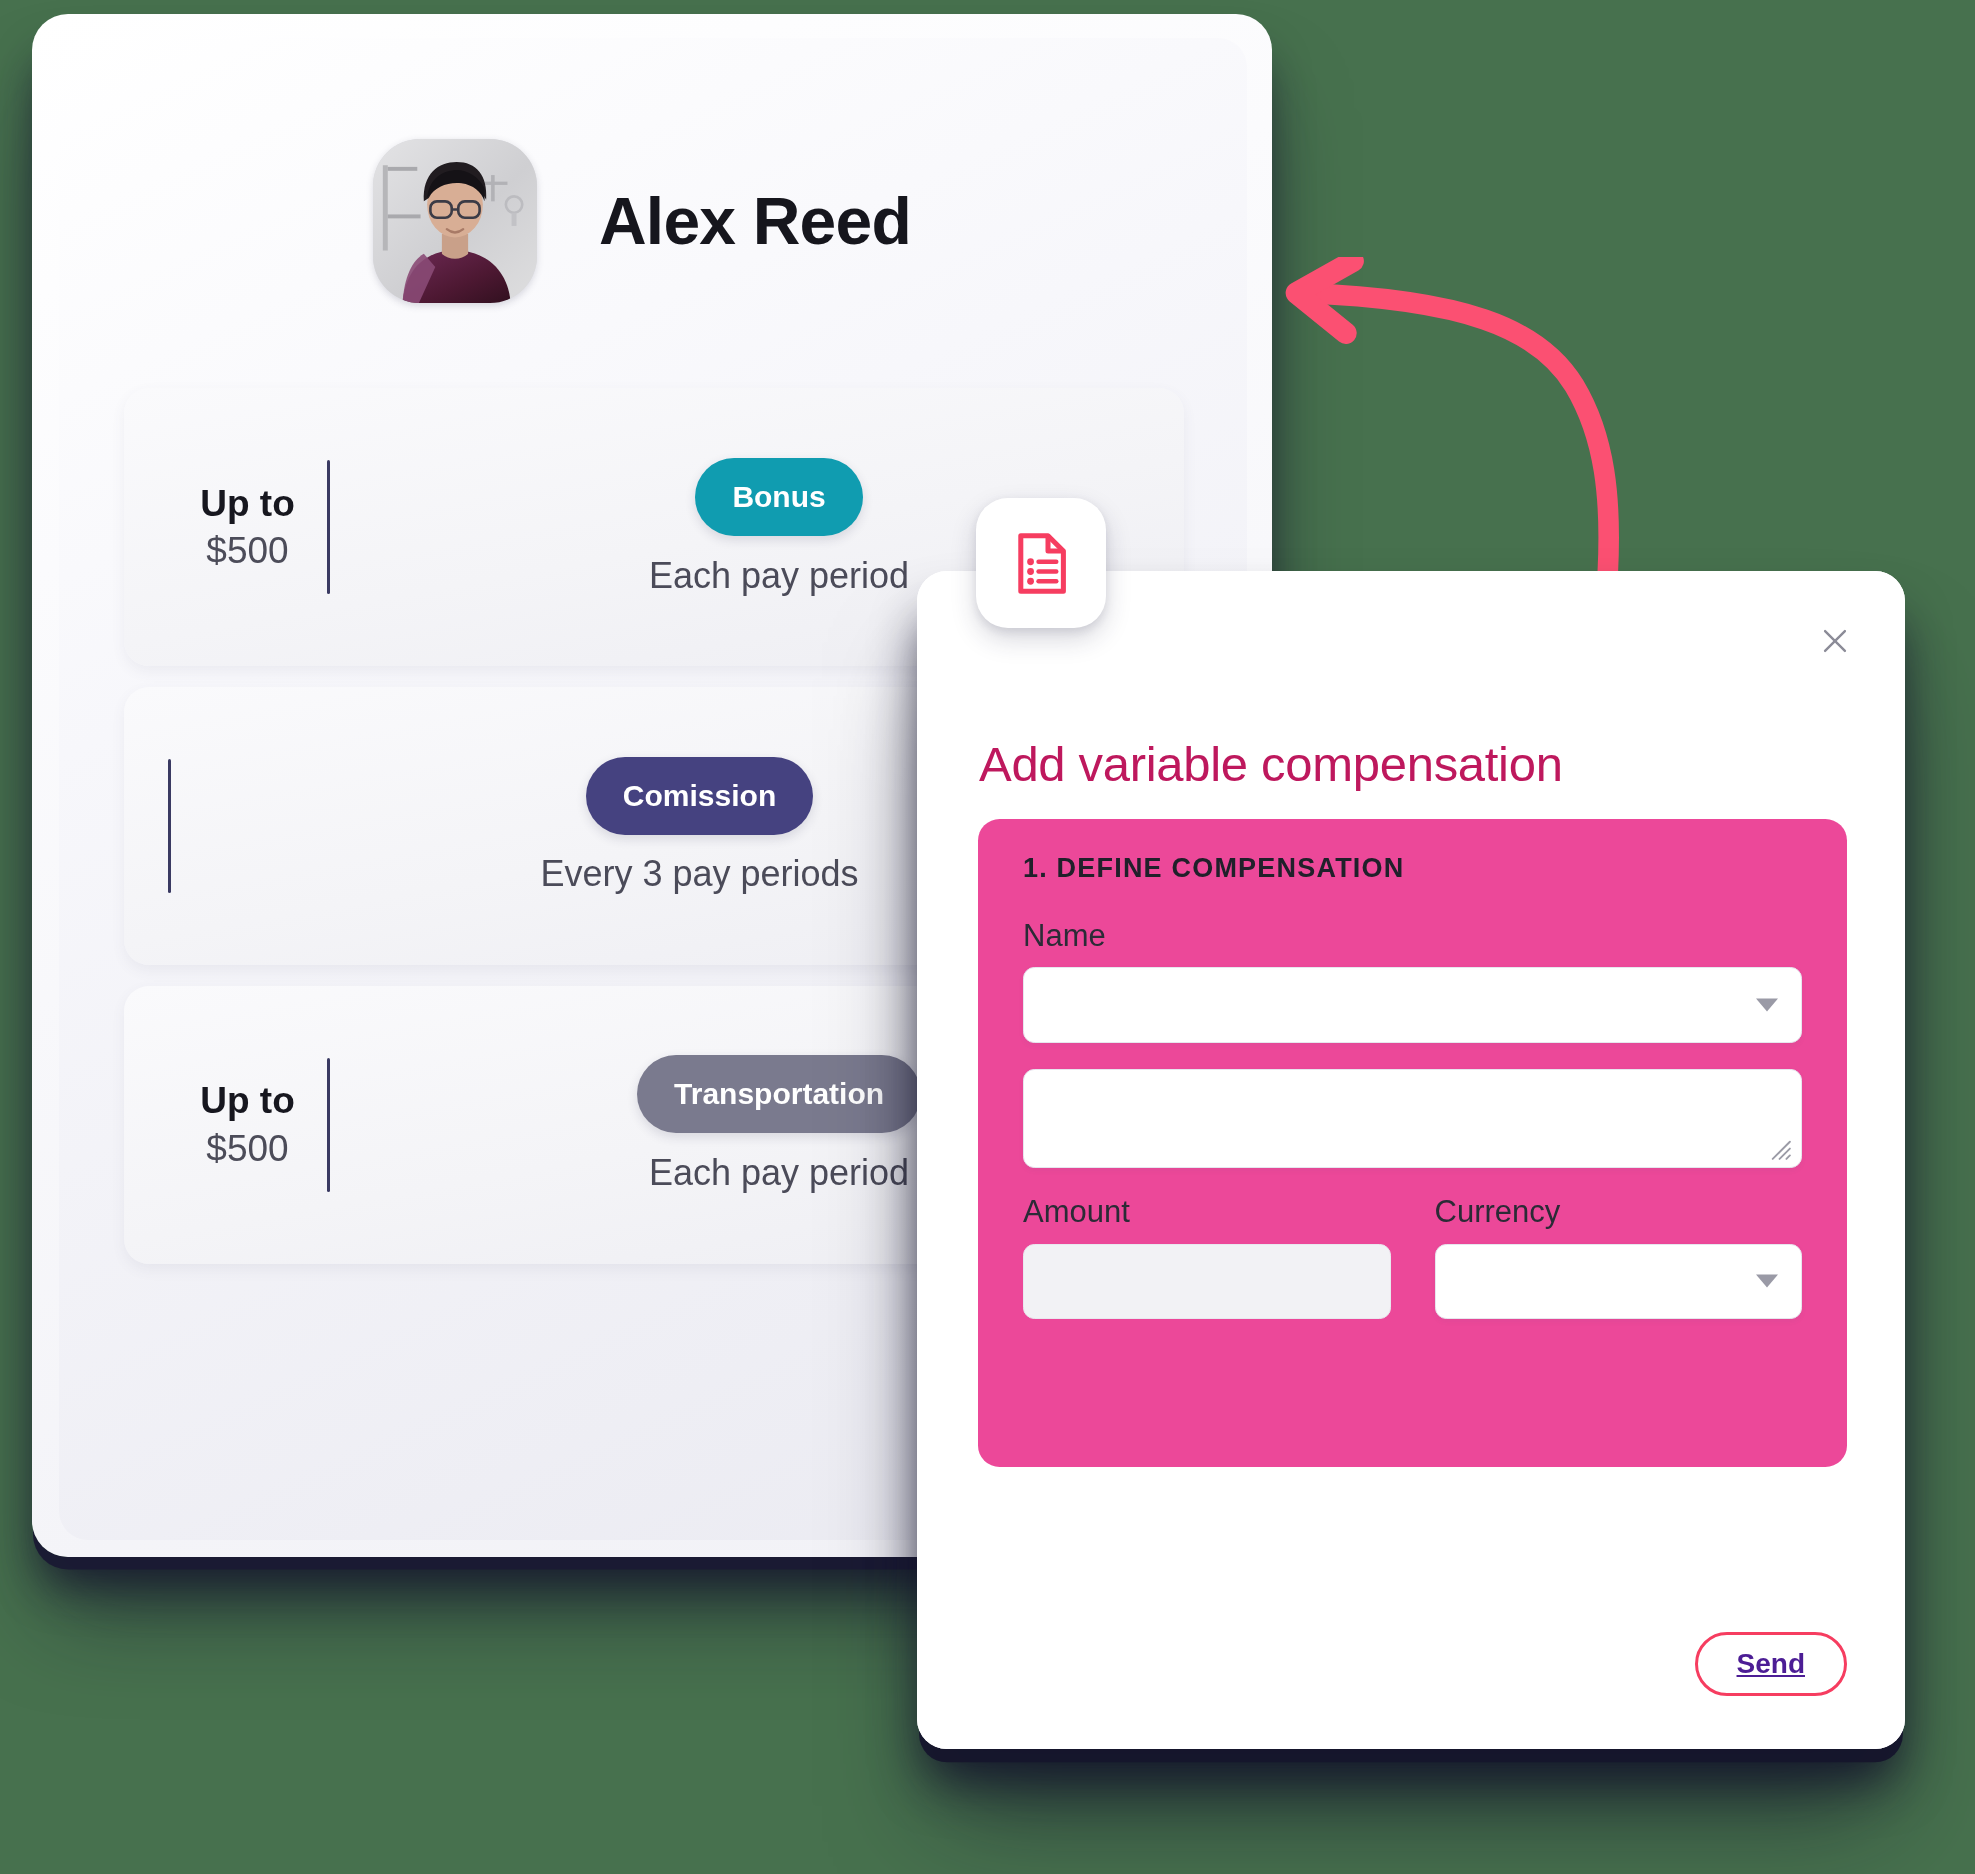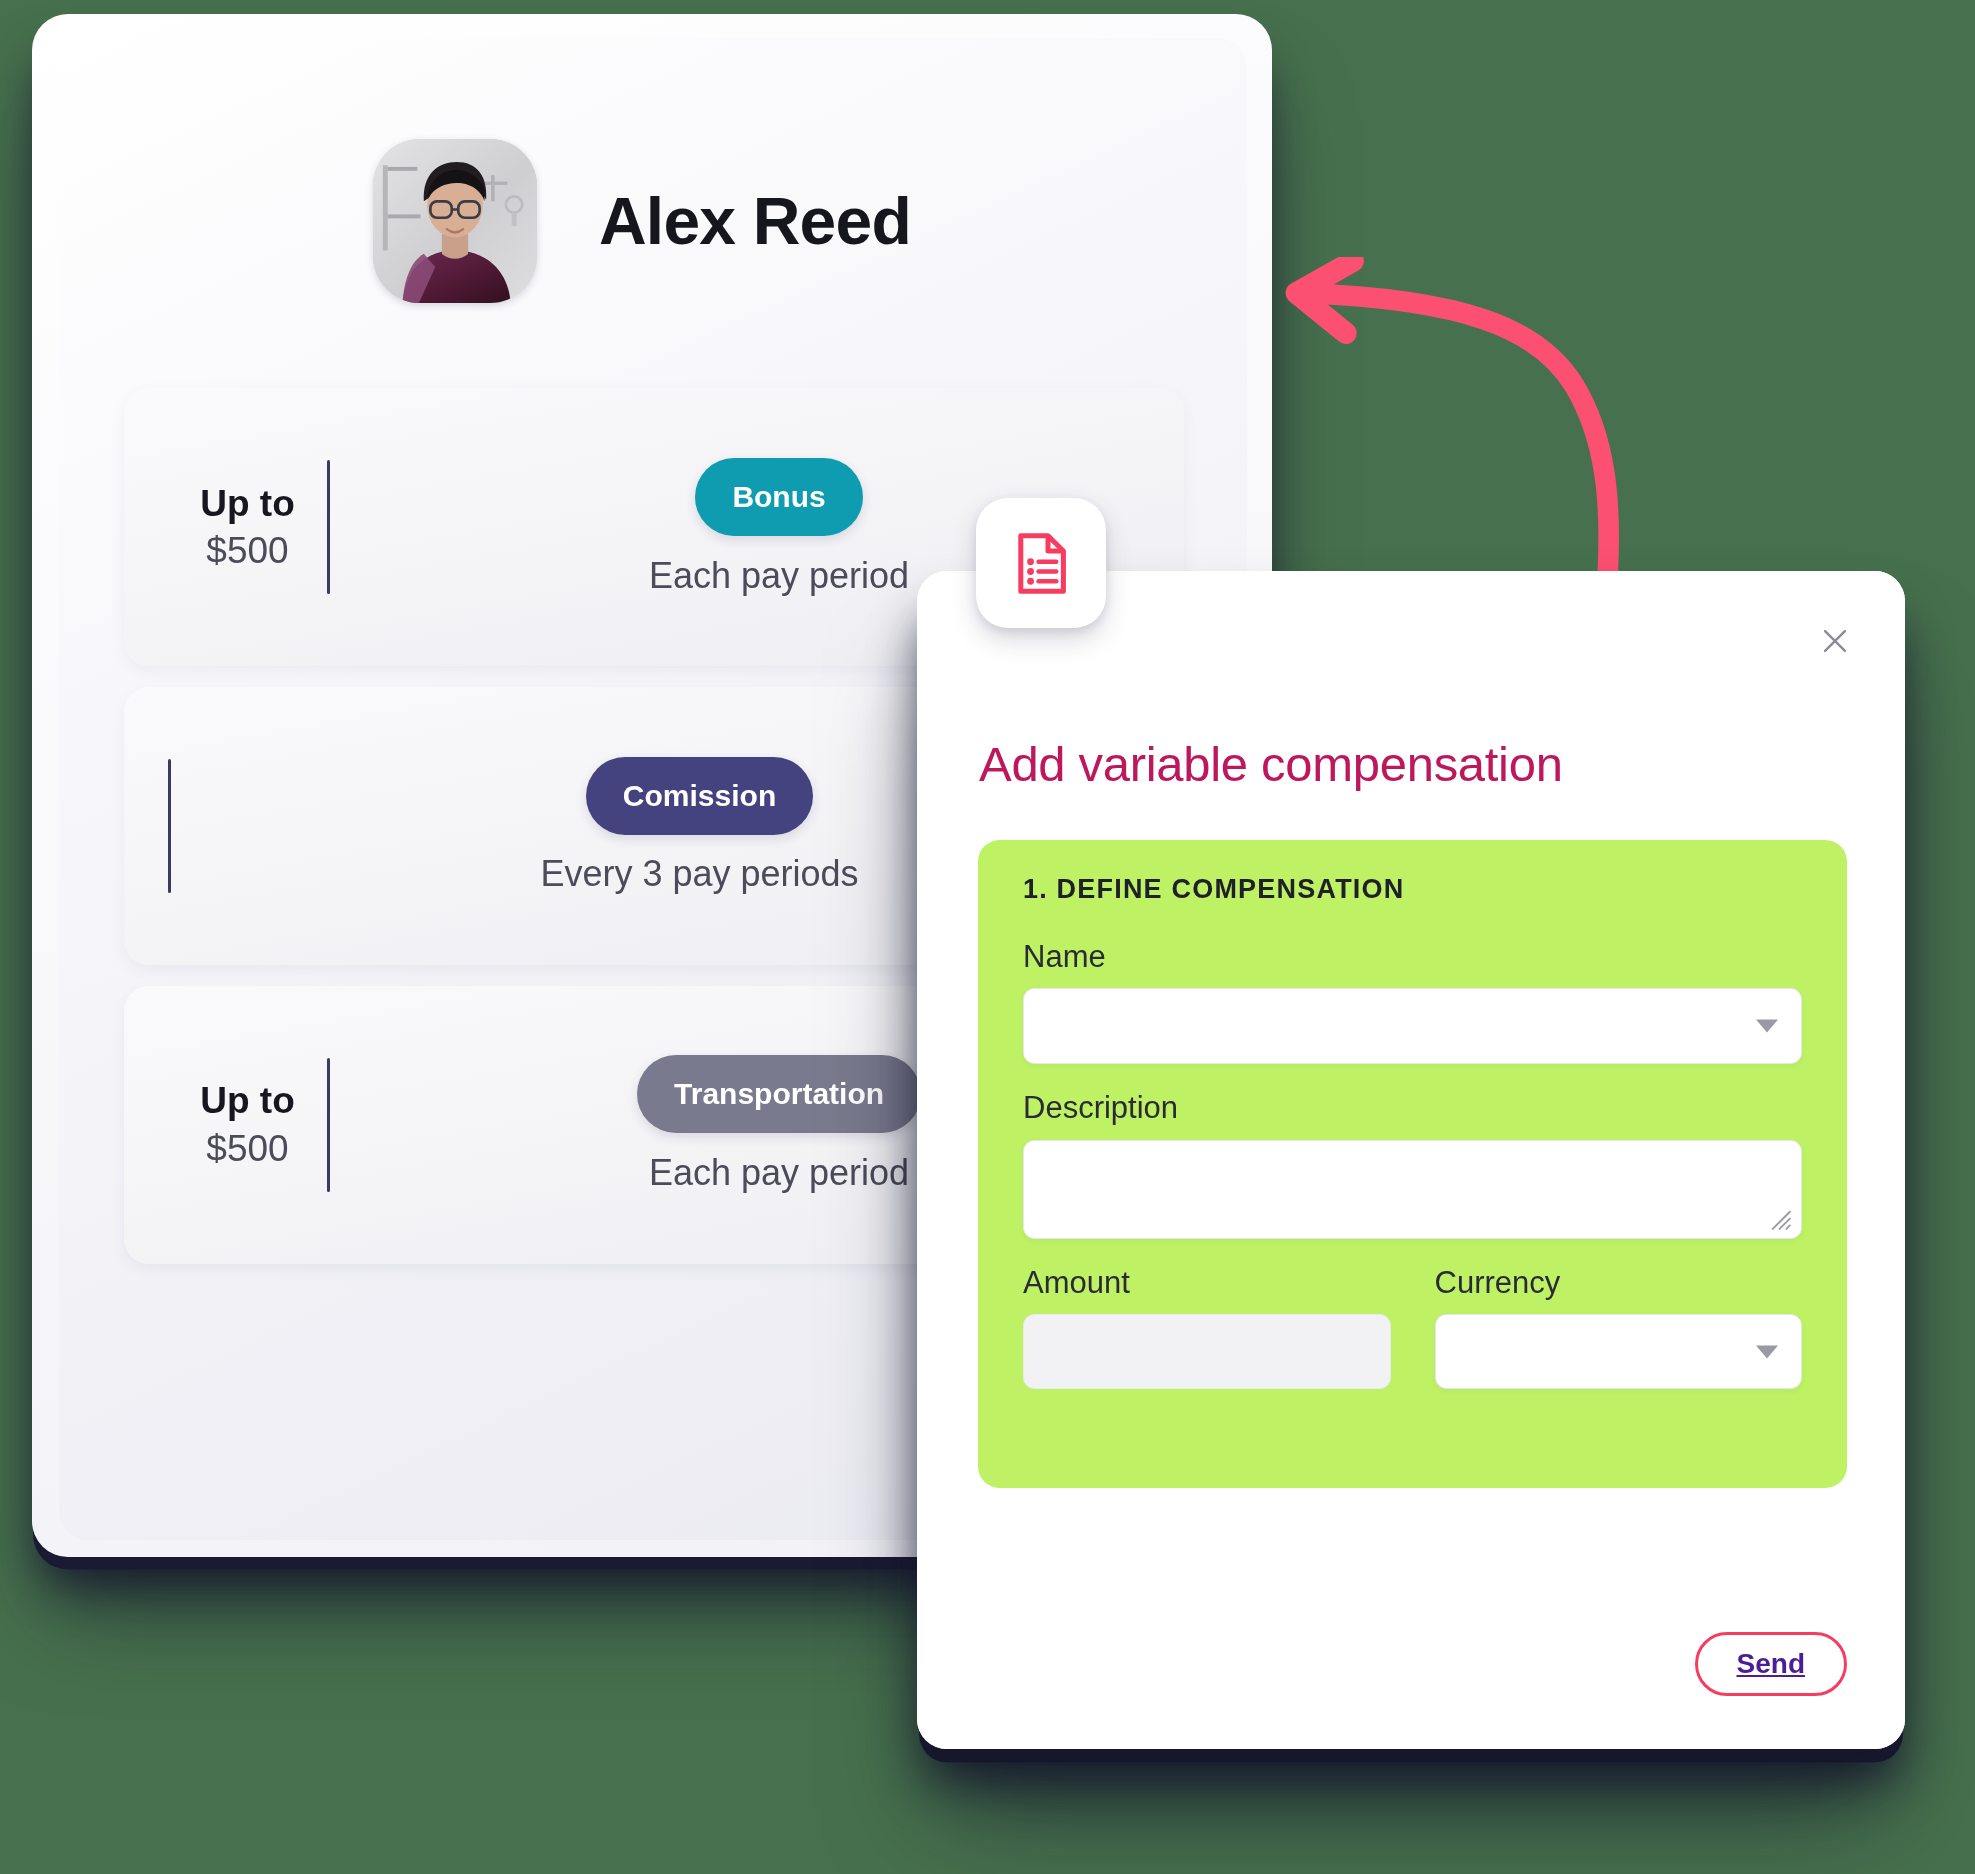--- a/index.html
+++ b/index.html
@@ -195,24 +195,24 @@
     top: 165px;
     font-size: 49px;
     font-weight: 400;
     color: #be185d;
     letter-spacing: -0.3px;
     white-space: nowrap;
   }
   #form-panel {
     position: absolute;
     left: 61px;
-    top: 269px;
+    top: 248px;
     width: 869px;
     height: 648px;
-    background: #bef264;
+    background: #ec4899;
     border-radius: 21.6px;
     padding: 34px 45px 0 45px;
     box-sizing: border-box;
   }
   .section-label {
     font-size: 27px;
     font-weight: 700;
     color: #20202a;
     letter-spacing: 1.2px;
     text-transform: uppercase;
@@ -421,21 +421,20 @@
       <div class="section-label">1. DEFINE COMPENSATION</div>
 
       <div class="field-block">
         <div class="field-label">Name</div>
         <div class="ctrl select">
           <span class="caret"></span>
         </div>
       </div>
 
       <div class="field-block">
-        <div class="field-label">Description</div>
         <div class="ctrl textarea">
           <span class="resize-grip">
             <svg viewBox="0 0 12 12" aria-hidden="true">
               <path d="M11 1 L1 11 M11 5 L5 11 M11 9 L9 11" stroke="#9b9ba6" stroke-width="1.1" fill="none" stroke-linecap="round"></path>
             </svg>
           </span>
         </div>
       </div>
 
       <div class="two-col">

